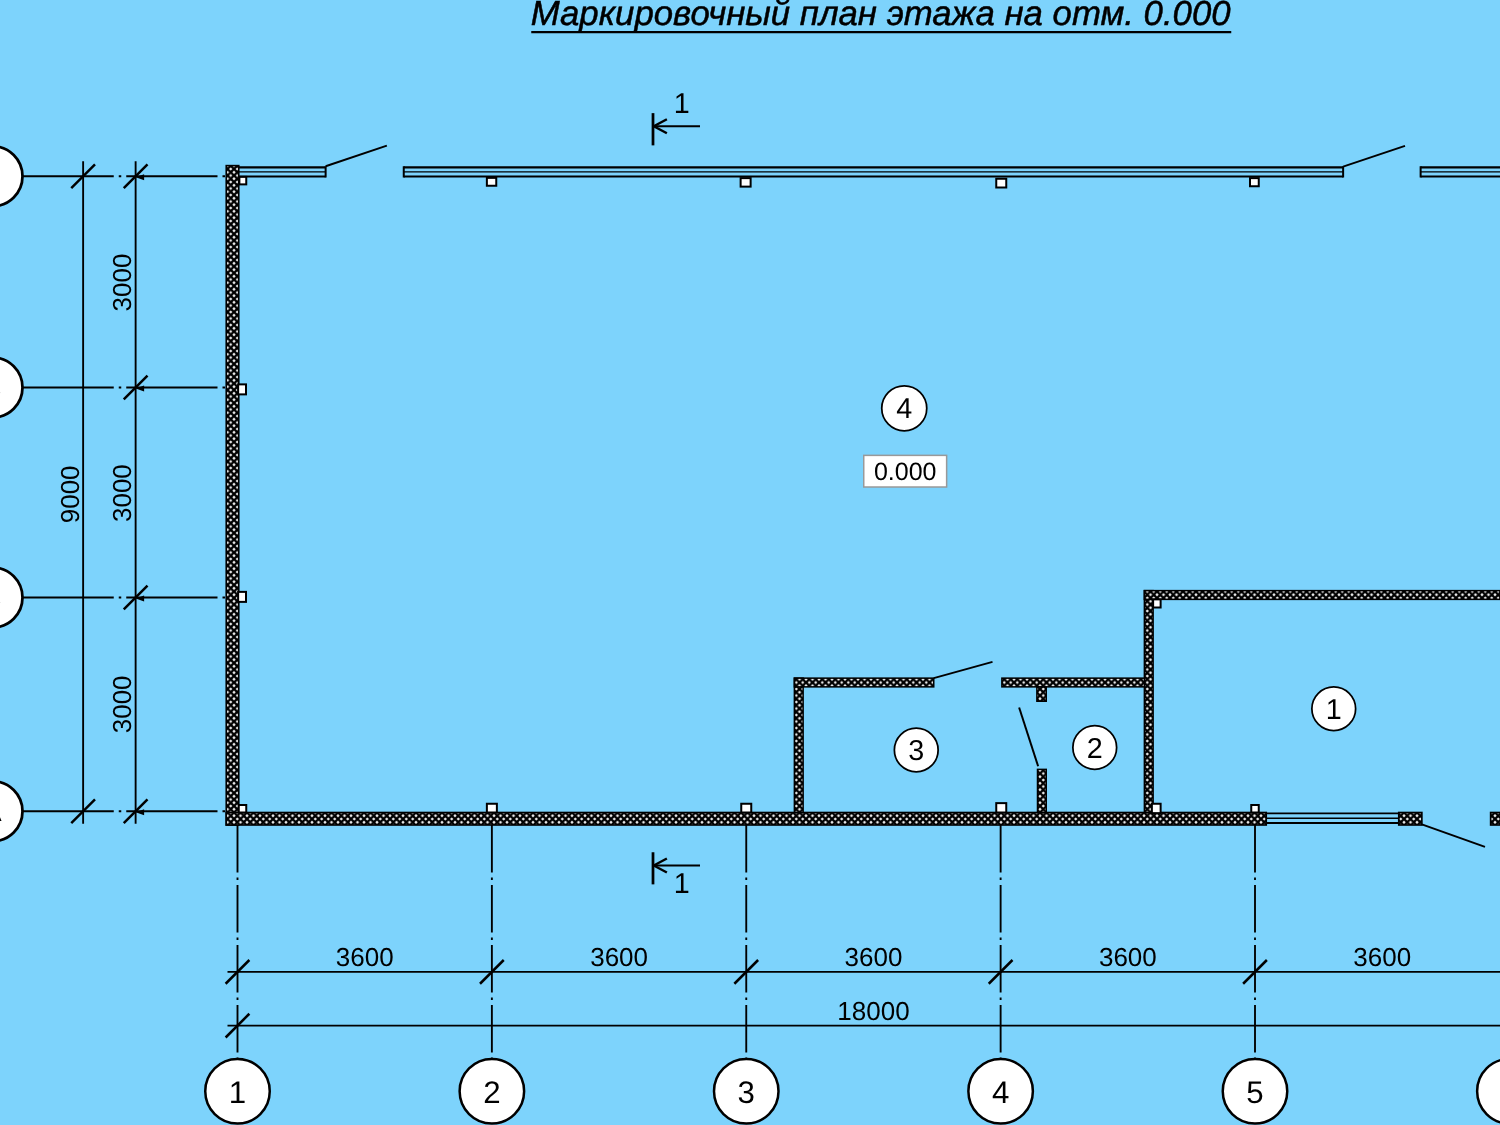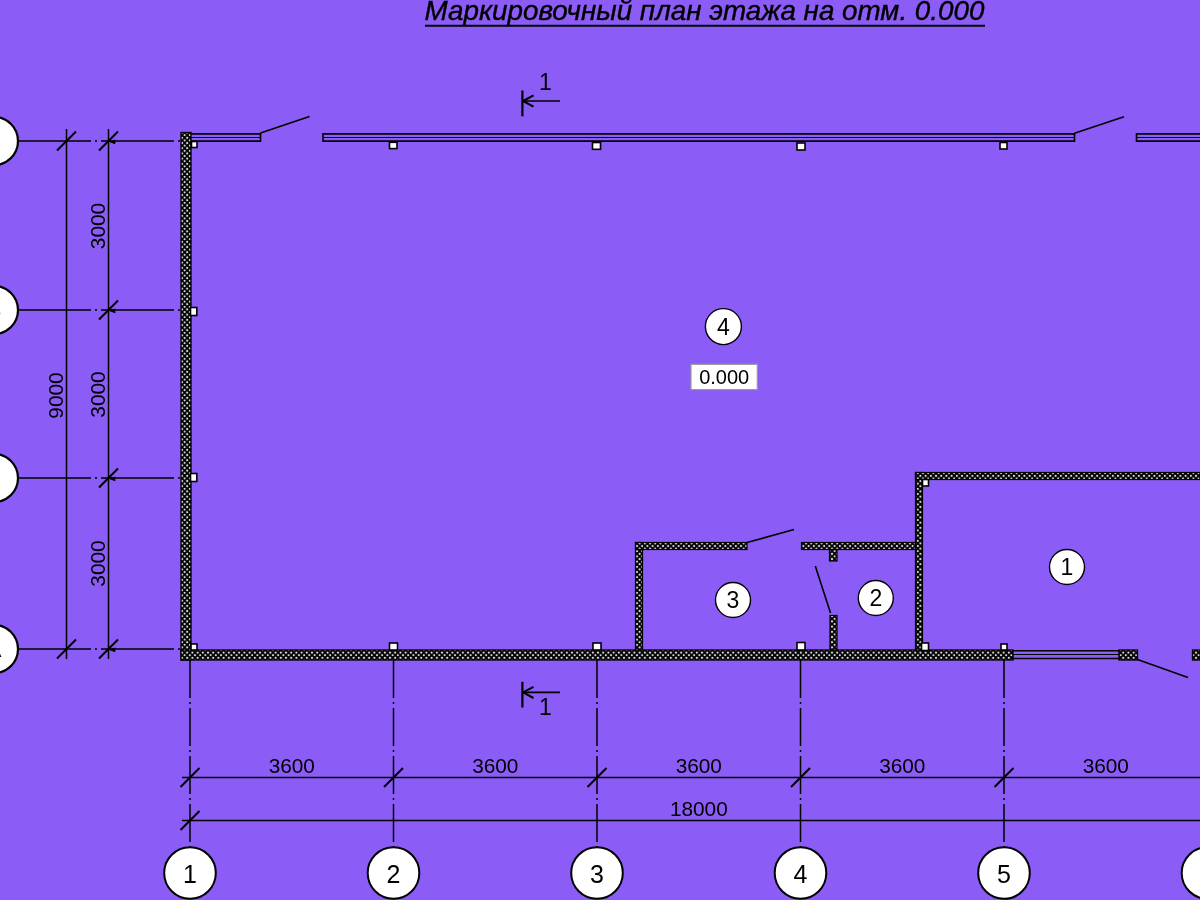--- a/index.html
+++ b/index.html
@@ -1,16 +1,16 @@
 <!DOCTYPE html>
 <html><head>
 <meta charset="utf-8">
 <style>
   html,body{margin:0;padding:0;background:#fff;}
-  .page{position:relative;width:1200px;height:900px;background:#8b5cf6;overflow:hidden;
+  .page{position:relative;width:1200px;height:900px;background:#7dd3fc;overflow:hidden;
         font-family:"Liberation Sans",sans-serif;}
   svg{position:absolute;left:0;top:0;}
   text{font-family:"Liberation Sans",sans-serif;fill:#000;}
 </style>
 </head>
 <body>
 <div class="page">
 <svg width="1200" height="900" viewBox="0 0 1200 900">
 <defs>
 <pattern id="hw" width="5.2" height="5.2" patternUnits="userSpaceOnUse">

